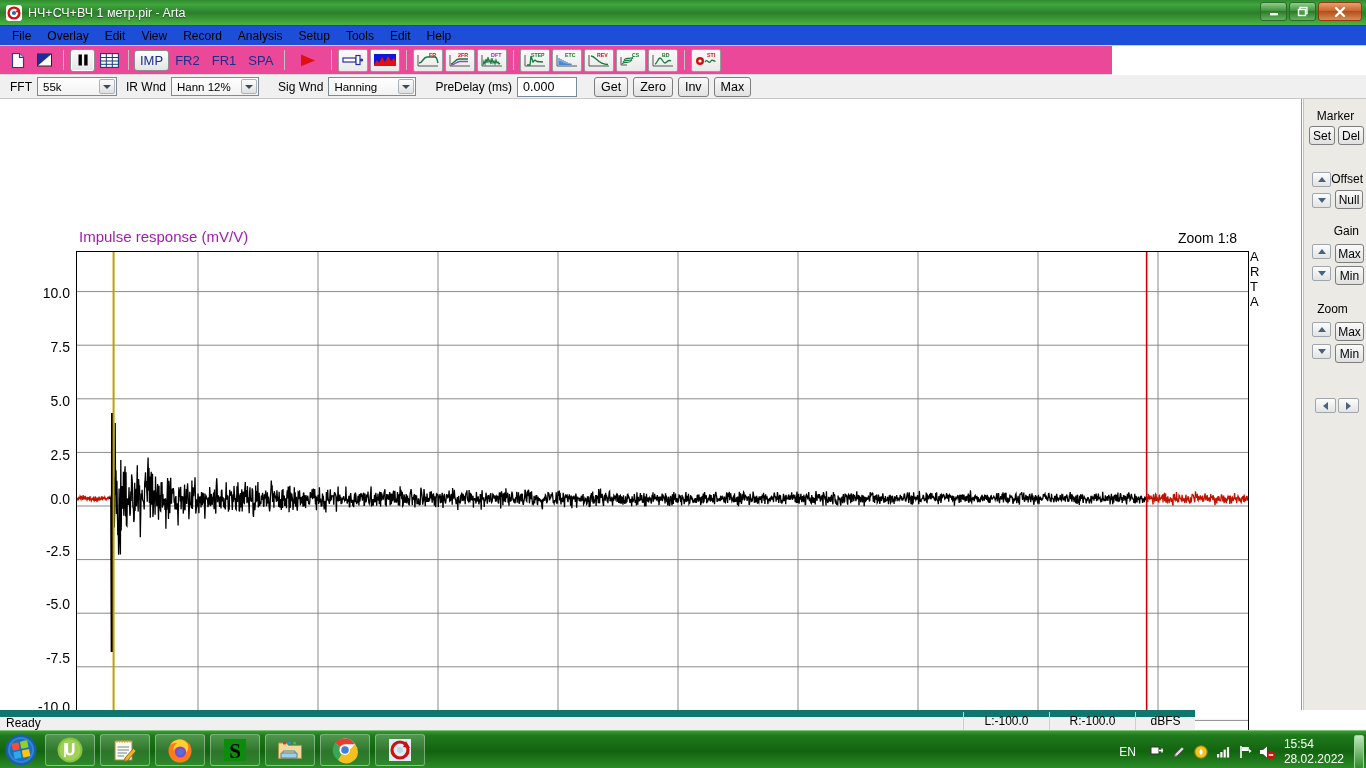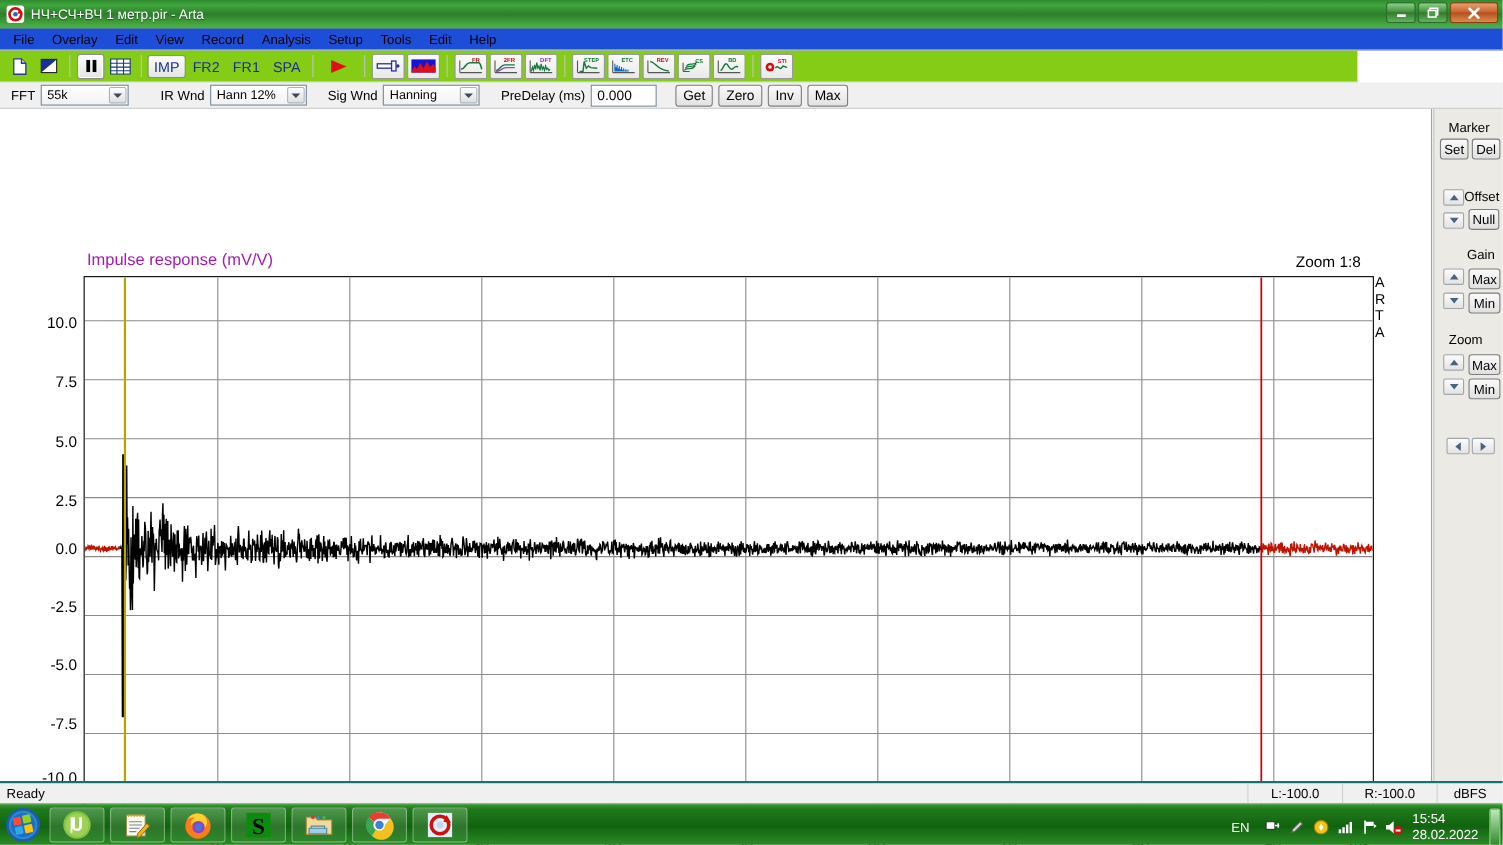--- a/index.html
+++ b/index.html
@@ -50,22 +50,22 @@
     position: absolute; left: 0; top: 26px; width: 1366px; height: 20px;
     background: #1d4ed8; border-bottom: 1px solid #d4d0c8;
     display: flex; align-items: center; padding-left: 4px;
   }
   #menubar .mi {
     padding: 2px 8px; font-size: 12px; color: #000; cursor: default;
   }
 
   
   #toolbar1 {
-    position: absolute; left: 0; top: 46px; width: 1234px; height: 29px;
-    background: #84cc16; border-bottom: 1px solid #d9d9d9;
+    position: absolute; left: 0; top: 46px; width: 1112px; height: 29px;
+    background: #ec4899; border-bottom: 1px solid #d9d9d9;
     display: flex; align-items: center; padding-left: 4px;
   }
   #toolbar2 {
     position: absolute; left: 0; top: 75px; width: 1366px; height: 24px;
     background: #f0f0f0; border-bottom: 1px solid #c8c8c8;
     display: flex; align-items: center; padding-left: 6px; gap: 5px;
   }
   .tbtn {
     width: 25px; height: 23px; margin: 0 1px;
     display: flex; align-items: center; justify-content: center;
@@ -173,23 +173,23 @@
     background: linear-gradient(to bottom, #fcfcfc, #e3e3e3);
     display: flex; align-items: center; justify-content: center;
   }
   .sp-up { width:0;height:0;border-left:4px solid transparent;border-right:4px solid transparent;border-bottom:5px solid #49637f; }
   .sp-dn { width:0;height:0;border-left:4px solid transparent;border-right:4px solid transparent;border-top:5px solid #49637f; }
   .sp-lf { width:0;height:0;border-top:4px solid transparent;border-bottom:4px solid transparent;border-right:5px solid #49637f; }
   .sp-rt { width:0;height:0;border-top:4px solid transparent;border-bottom:4px solid transparent;border-left:5px solid #49637f; }
 
   
   #statusbar {
-    position: absolute; left: 0; top: 710px; width: 1366px; height: 20px;
-    background: #f0f0f0; border-top: 2px solid #0f766e;
-    display: flex; align-items: center;
+    position: absolute; left: 0; top: 710px; width: 1195px; height: 20px;
+    background: #f0f0f0; border-top: 7px solid #0f766e;
+    display: flex; align-items: flex-end;
   }
   #statusbar .st-ready { padding-left: 6px; font-size: 12px; color: #000; flex: 1; }
   #statusbar .st-cell {
     width: 86px; text-align: center; font-size: 12px; color: #000;
     border-left: 1px solid #cfcfcf; height: 18px; line-height: 18px;
   }
   #statusbar .st-cell.narrow { width: 60px; }
 
   
   #taskbar {
@@ -402,21 +402,21 @@
 
 <div id="toolbar2">
   <span class="lbl2">FFT</span>
   <div class="sel" style="width:80px;">
     <span>55k</span>
     <span class="arrowbox">
         <span class="caret"></span>
       </span>
   </div>
 
-  <span class="lbl2" style="margin-left:24px;">IR Wnd</span>
+  <span class="lbl2" style="margin-left:4px;">IR Wnd</span>
   <div class="sel" style="width:88px;">
     <span>Hann 12%</span>
     <span class="arrowbox">
         <span class="caret"></span>
       </span>
   </div>
 
   <span class="lbl2" style="margin-left:14px;">Sig Wnd</span>
   <div class="sel" style="width:88px;">
     <span>Hanning</span>

